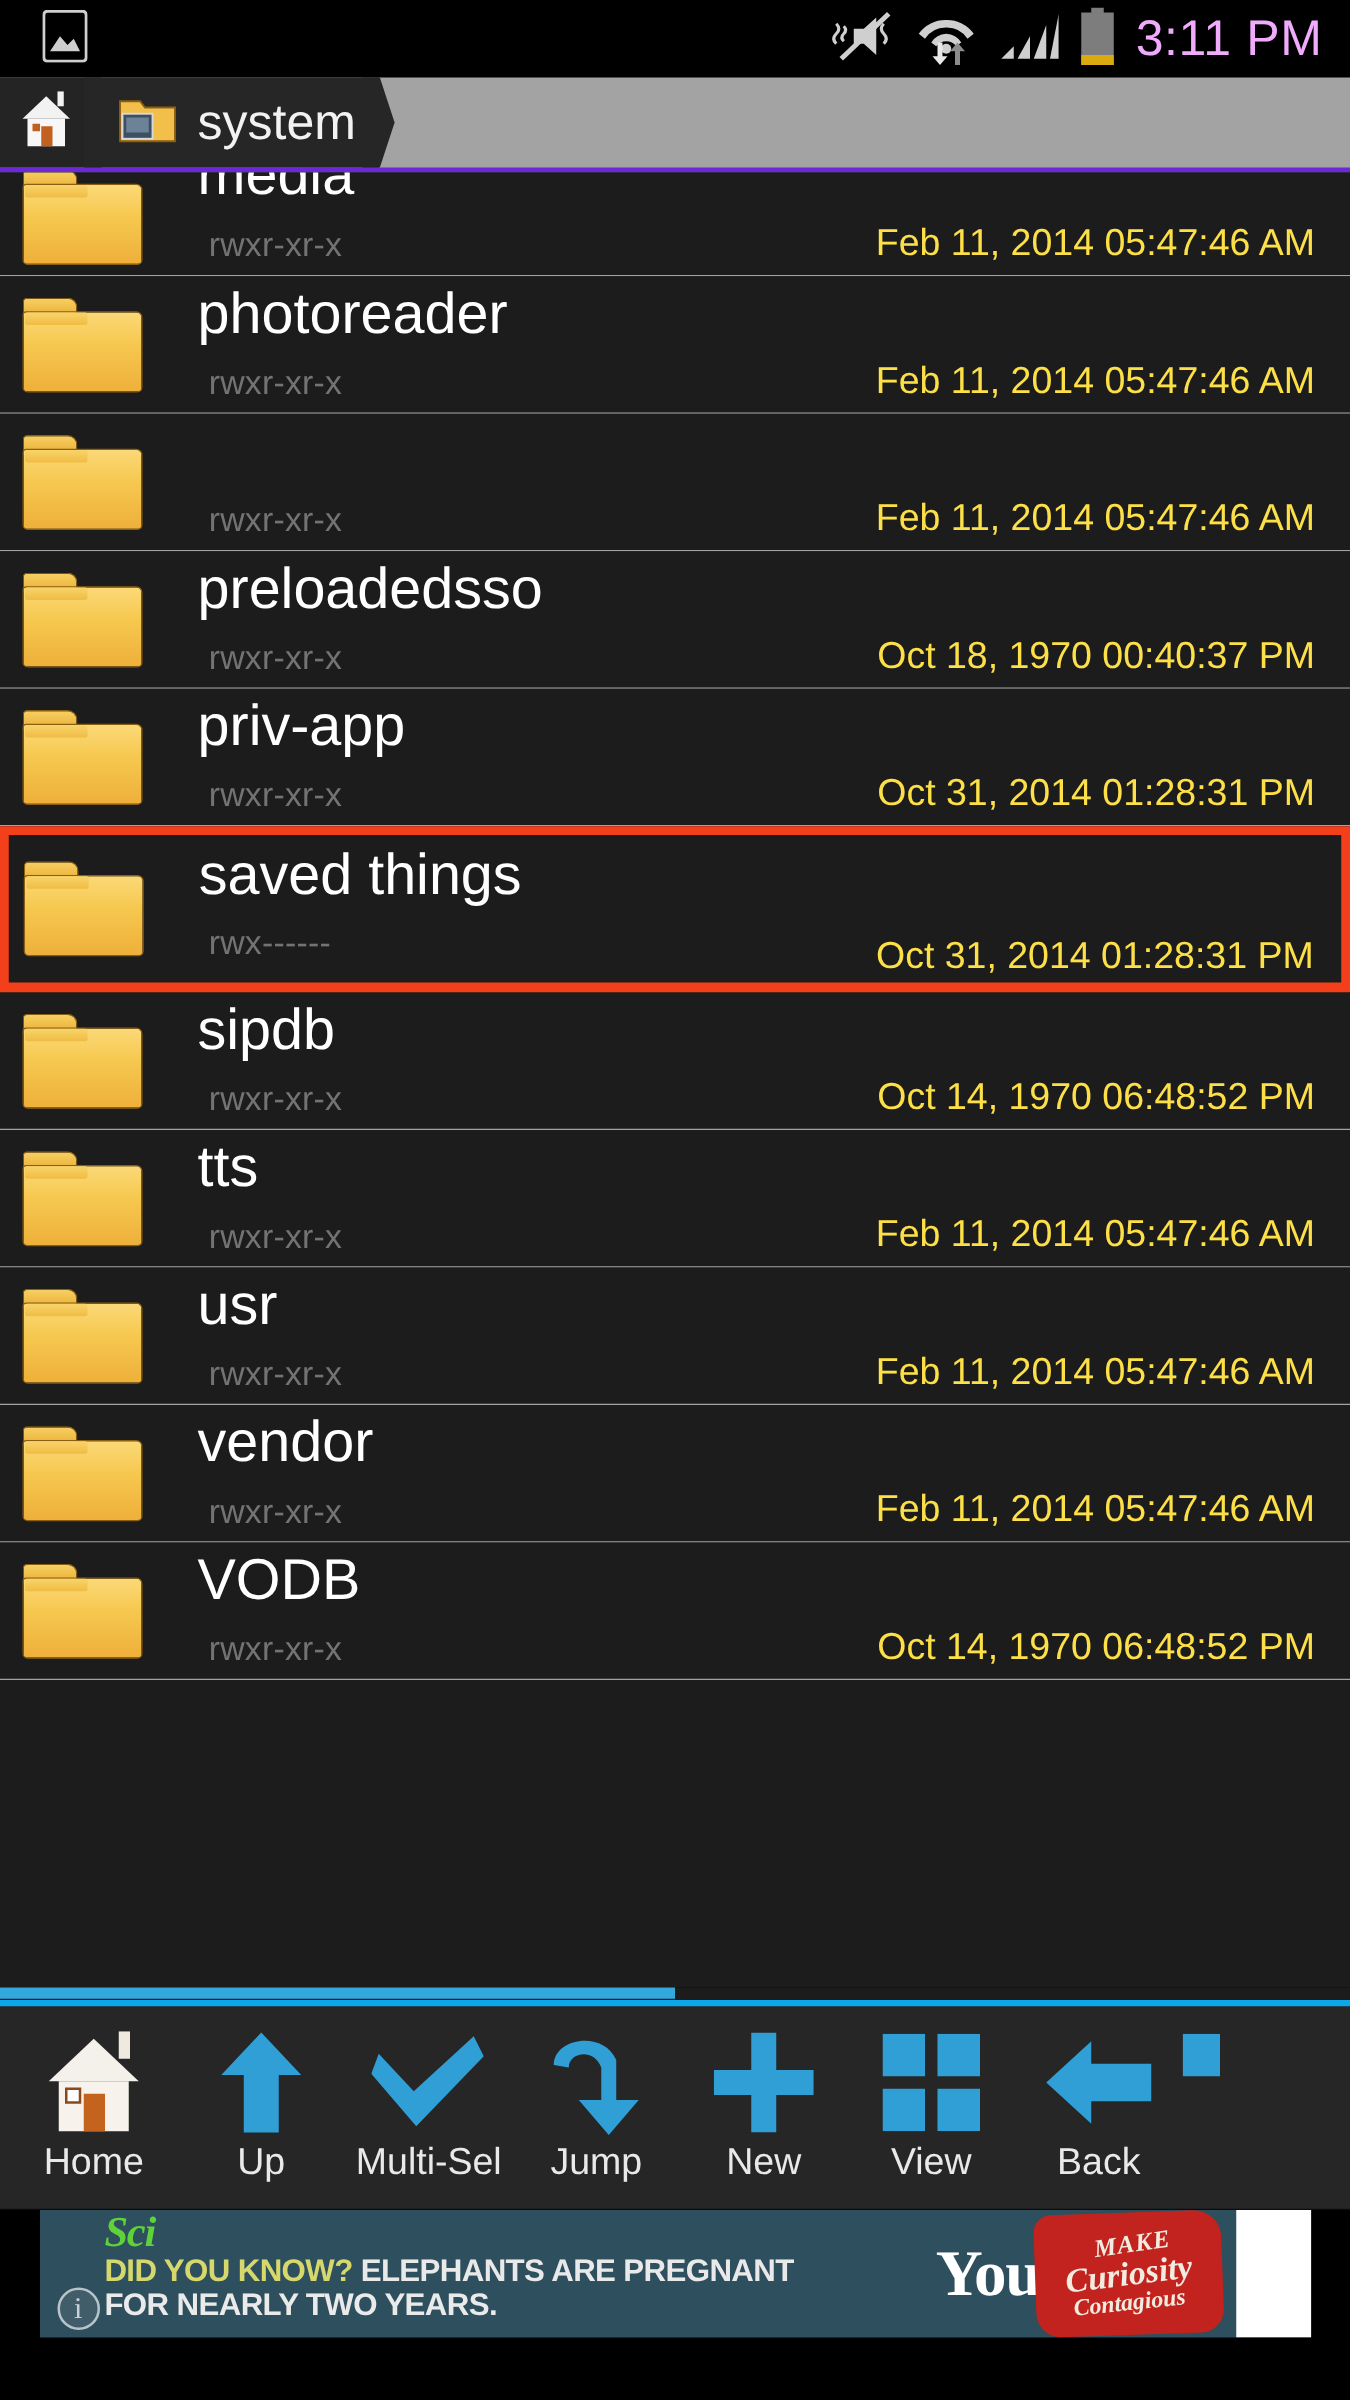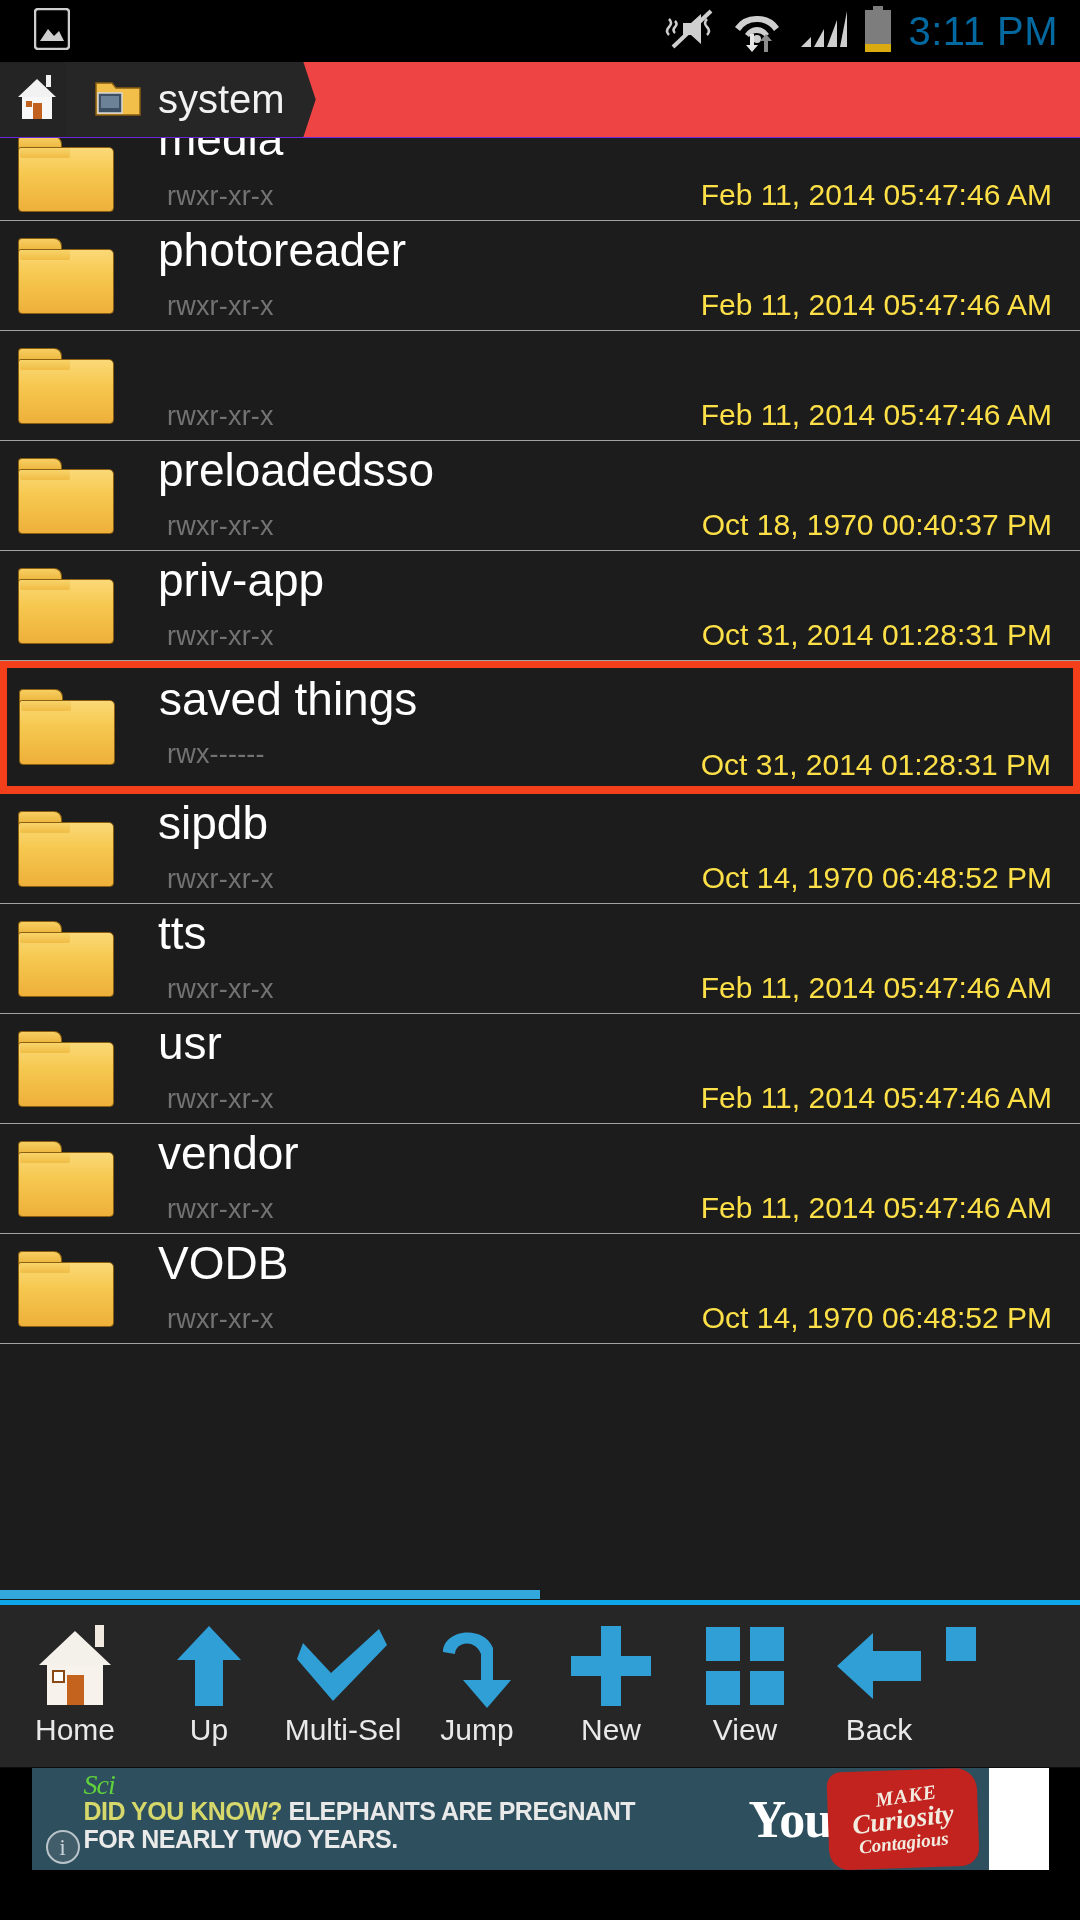--- a/index.html
+++ b/index.html
@@ -11,27 +11,27 @@
   }
 
   
   .statusbar{
     position:relative; width:1080px; height:62px;
     background:#000; display:flex; align-items:center;
   }
   .sb-left{ margin-left:34px; display:flex; align-items:center; }
   .sb-right{ position:absolute; right:22px; top:0; height:62px;
              display:flex; align-items:center; gap:14px; }
-  .sb-time{ color:#0369a1; font-size:40px; letter-spacing:0.5px; line-height:1; }
+  .sb-time{ color:#f0abfc; font-size:40px; letter-spacing:0.5px; line-height:1; }
 
   
   .crumbbar{
     position:relative; width:1080px; height:76px;
-    background:#ef4444;
-    border-bottom:1px solid #6d28d9;
+    background:#a3a3a3;
+    border-bottom:4px solid #6d28d9;
     display:flex; align-items:center;
     overflow:hidden;
   }
   .crumb{
     position:relative; height:76px; display:flex; align-items:center;
     padding:0 18px 0 14px;
     background:#262626;
   }
   .crumb.home{ padding-left:16px; padding-right:22px; background:#242424; }
   .crumb-notch{
@@ -129,21 +129,21 @@
 
   
   .adwrap{ position:relative; width:1080px; height:102px; background:#000;
            display:flex; justify-content:center; align-items:flex-start; }
   .ad{
     position:relative; width:1017px; height:102px;
     background:#2d4f5e; overflow:hidden; display:flex;
   }
   .ad-left{ position:relative; flex:1 1 auto; padding:4px 0 0 52px; }
   .ad-brand{
-    color:#5fd13a; font-size:28px; font-style:italic; font-weight:normal;
+    color:#5fd13a; font-size:34px; font-style:italic; font-weight:bold;
     font-family:"Liberation Serif", serif; letter-spacing:-1px; line-height:0.9;
   }
   .ad-l1{ color:#d6d86b; font-size:25px; font-weight:bold; letter-spacing:-0.5px;
           line-height:1.1; margin-top:1px; }
   .ad-l1 b{ color:#e9e9e9; font-weight:bold; }
   .ad-l2{ color:#eaeaea; font-size:25px; font-weight:bold; letter-spacing:-0.5px; line-height:1.1; }
   .ad-info{
     position:absolute; left:14px; bottom:6px; width:34px; height:34px;
     border:2px solid #b8c4ca; border-radius:50%;
     color:#c8d2d8; font-size:24px; font-family:"Liberation Serif", serif;

